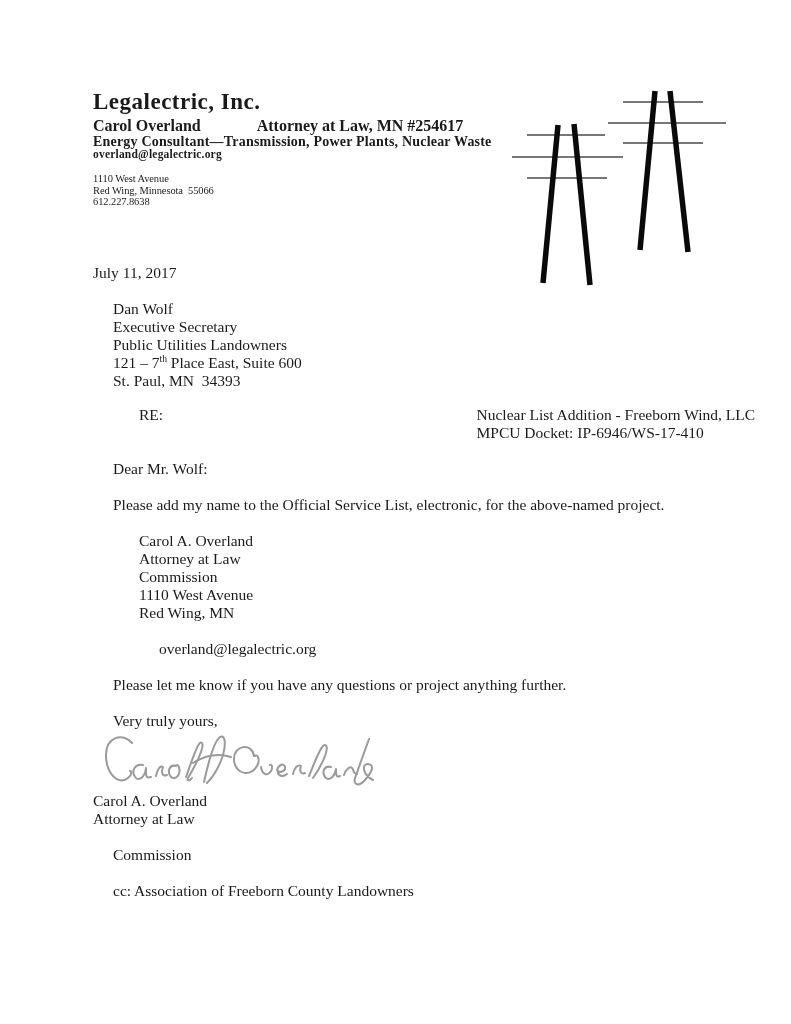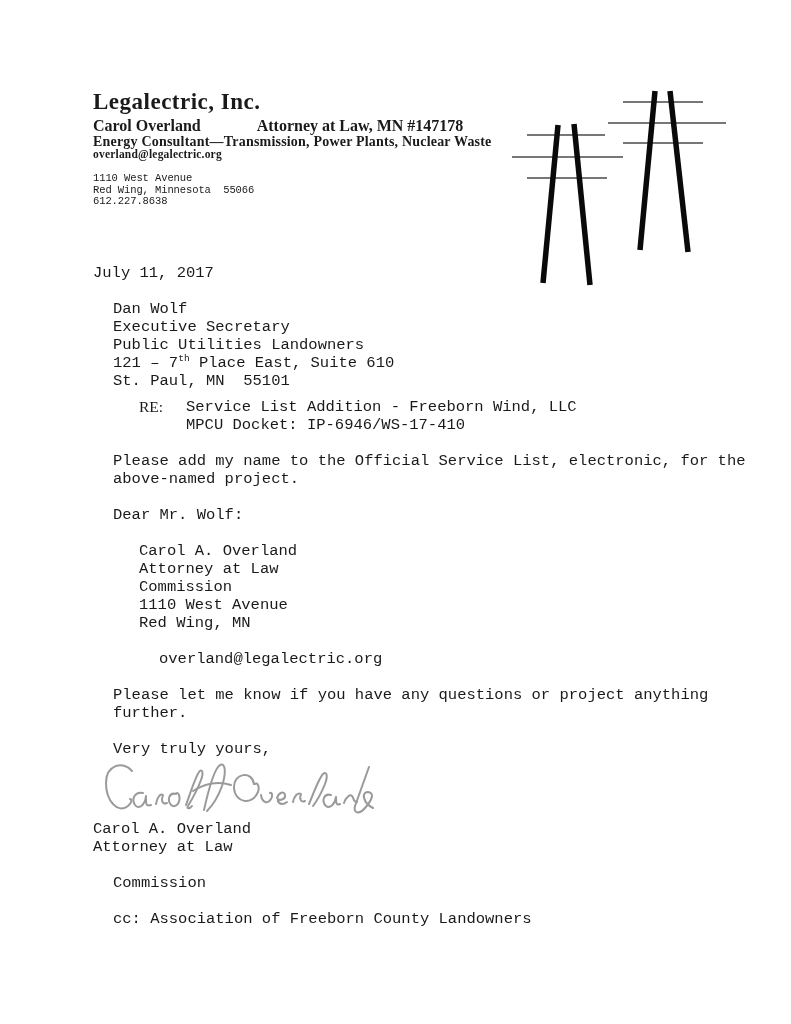--- a/index.html
+++ b/index.html
@@ -6,21 +6,21 @@
   .page {
     position: relative;
     width: 791px;
     height: 1024px;
     background: #ffffff;
     overflow: hidden;
     font-family: "Liberation Serif", serif;
     color: #1a1a1a;
   }
   .content { position:absolute; left:93px; top:0; right:36px; }
-  p { margin:0; white-space: pre-wrap; font-family: Liberation Mono, monospace; }
+  p { margin:0; white-space: pre-wrap; }
 
   
   .lh-title {
     margin-top: 88px;
     font-size: 23px;
     line-height: 28px;
     font-weight: bold;
     letter-spacing: 0.5px;
   }
   .lh-row { font-size: 16px; line-height: 19px; font-weight: bold; }
@@ -30,21 +30,21 @@
   .lh-addr { margin-top: 12px; font-size: 10.5px; line-height: 11.5px; letter-spacing: -0.1px; }
 
   .towers { position:absolute; left:505px; top:80px; }
 
   
   .body-text { font-size: 15.5px; line-height: 18px; }
   .date { margin-top: 56px; }
   .blank-above { margin-top: 18px; margin-left: 20px; }
   sup.ord { font-size: 0.62em; vertical-align: super; line-height: 0; }
 
-  .re-row { margin-top: 8px; display: flex; }
+  .re-row { margin-top: 16px; display: flex; justify-content: space-between; }
   .re-label { margin-left: 46px; width: 47px; flex: 0 0 47px; }
 
   .indent { margin-left: 46px; }
 
   .signature-svg { display:block; margin-left: 6px; }
 </style>
 </head>
 <body>
 
 <div class="page">
@@ -64,54 +64,54 @@
 
     <line x1="150" y1="11" x2="135" y2="170" stroke="#0a0a0a" stroke-width="5.5"></line>
     <line x1="165" y1="11" x2="183" y2="172" stroke="#0a0a0a" stroke-width="5.5"></line>
   </svg>
 
   <div class="content">
 
     <header>
       <div class="lh-title">Legalectric, Inc.</div>
       <div class="lh-row">
-        <span>Carol Overland</span><span class="lh-cred">Attorney at Law, MN #147178</span>
+        <span>Carol Overland</span><span class="lh-cred">Attorney at Law, MN #254617</span>
       </div>
       <div class="lh-tagline">Energy Consultant—Transmission, Power Plants, Nuclear Waste</div>
       <div class="lh-email">overland@legalectric.org</div>
       <div class="lh-addr">
         <p>1110 West Avenue</p>
         <p>Red Wing, Minnesota  55066</p>
         <p>612.227.8638</p>
       </div>
     </header>
 
     <main class="body-text">
 
       <p class="date">July 11, 2017</p>
 
       <div class="blank-above">
         <p>Dan Wolf</p>
         <p>Executive Secretary</p>
         <p>Public Utilities Landowners</p>
-        <p><span>121 – 7</span><sup class="ord">th</sup><span> Place East, Suite 610</span></p>
-        <p>St. Paul, MN  55101</p>
+        <p><span>121 – 7</span><sup class="ord">th</sup><span> Place East, Suite 600</span></p>
+        <p>St. Paul, MN  34393</p>
       </div>
 
       <div class="re-row">
         <span class="re-label">RE:</span>
         <div>
-          <p>Service List Addition - Freeborn Wind, LLC</p>
+          <p>Nuclear List Addition - Freeborn Wind, LLC</p>
           <p>MPCU Docket: IP-6946/WS-17-410</p>
         </div>
       </div>
 
+      <p class="blank-above">Dear Mr. Wolf:</p>
+
       <p class="blank-above">Please add my name to the Official Service List, electronic, for the above-named project.</p>
-
-      <p class="blank-above">Dear Mr. Wolf:</p>
 
       <div class="blank-above indent">
         <p>Carol A. Overland</p>
         <p>Attorney at Law</p>
         <p>Commission</p>
         <p>1110 West Avenue</p>
         <p>Red Wing, MN</p>
         <p class="blank-above">overland@legalectric.org</p>
       </div>
 

